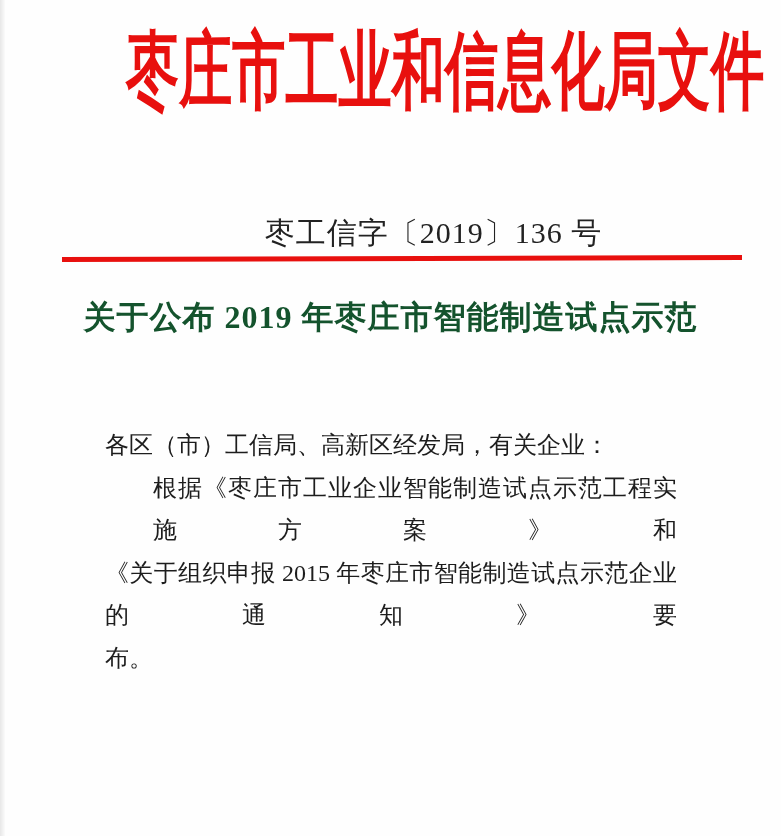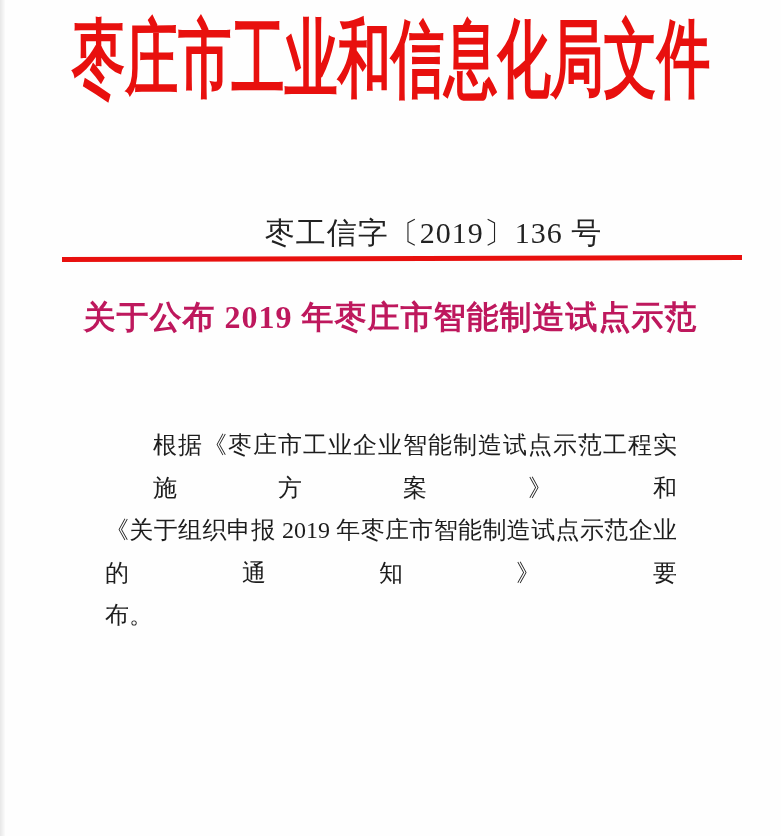--- a/index.html
+++ b/index.html
@@ -14,23 +14,23 @@
     width: 781px; height: 836px;
     background: #fefefe;
     overflow: hidden;
   }
   .scan-edge {
     position: absolute; left: 0; top: 0;
     width: 5px; height: 100%;
     background: linear-gradient(to right, #e7e7e7, #fbfbfb);
   }
   .agency-header {
-    position: absolute; top: 8px; left: 0;
+    position: absolute; top: 20px; left: 0;
     width: 100%; height: 106px;
-    display: flex; align-items: center; justify-content: center;
+    display: flex; align-items: center; justify-content: flex-end;
   }
   .agency-header-text {
     font-size: 56px;
     font-weight: bold;
     color: var(--red);
     white-space: nowrap;
     transform: scale(0.95, 1.52);
     transform-origin: center;
   }
   .doc-number {
@@ -48,21 +48,21 @@
     background: var(--red);
     transform: rotate(-0.15deg);
   }
   .doc-title {
     position: absolute; top: 291px; left: 0;
     width: 100%;
     text-align: center;
     font-weight: bold;
     font-size: 32px;
     line-height: 52px;
-    color: #be185d;
+    color: #14532d;
     letter-spacing: 1px;
   }
   .body-block {
     position: absolute; top: 424px; left: 105px;
     width: 572px;
     font-size: 24px;
     line-height: 42.5px;
     color: var(--ink);
   }
   .line { white-space: normal; }
@@ -81,17 +81,18 @@
 
   <div class="doc-number">枣工信字〔2019〕136 号</div>
 
   <div class="red-divider"></div>
 
   <div class="doc-title">
     <div>关于公布 2019 年枣庄市智能制造试点示范</div>
   </div>
 
   <div class="body-block">
+      <div class="line">各区（市）工信局、高新区经发局，有关企业：</div>
       <div class="line justify indent">根据《枣庄市工业企业智能制造试点示范工程实施方案》和</div>
-      <div class="line justify">《关于组织申报 2019 年枣庄市智能制造试点示范企业的通知》要</div>
+      <div class="line justify">《关于组织申报 2015 年枣庄市智能制造试点示范企业的通知》要</div>
       <div class="line">布。</div>
     </div>
 </div>
 
 </body></html>

